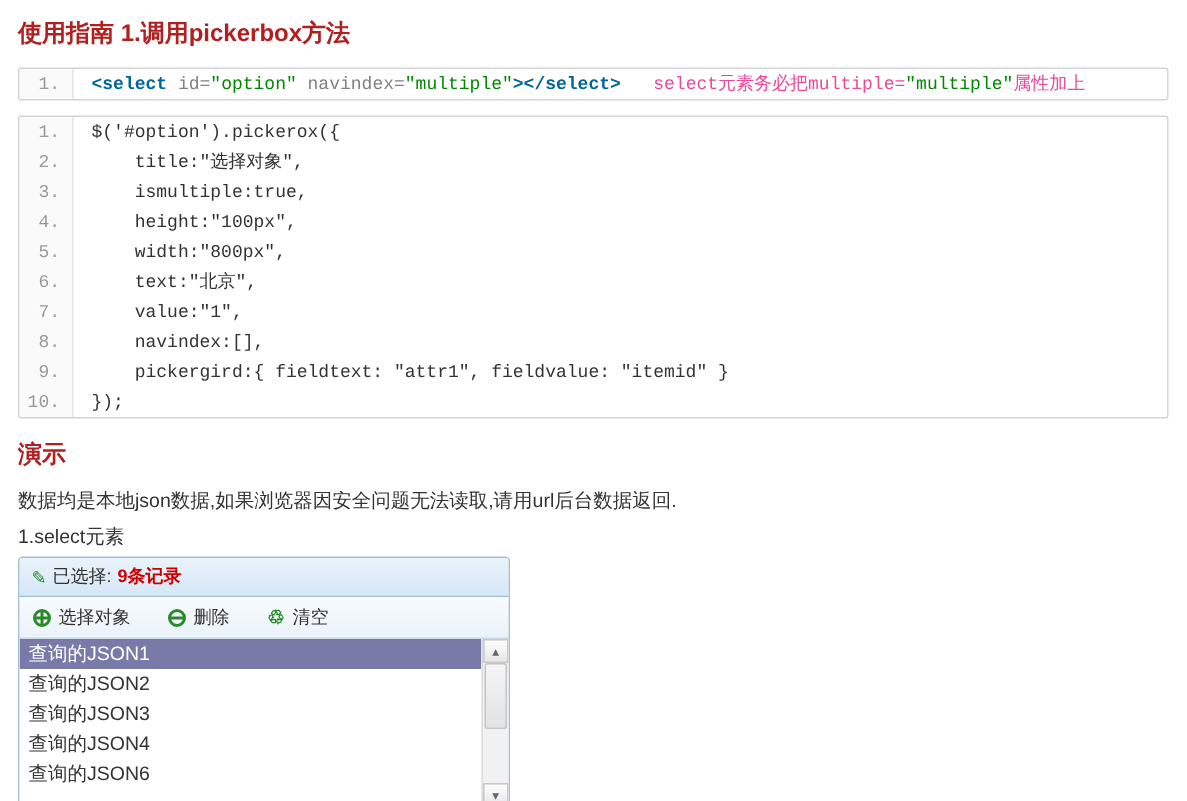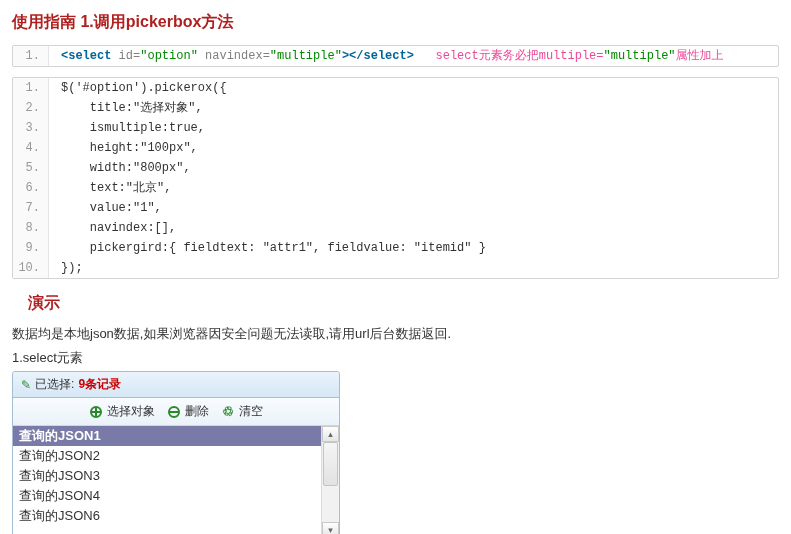--- a/index.html
+++ b/index.html
@@ -14,21 +14,21 @@
   h2.section-title {
     color: #b02020;
     font-size: 16px;
     font-weight: bold;
     margin: 0 0 12px 0;
   }
   h2.demo-title {
     color: #b02020;
     font-size: 16px;
     font-weight: bold;
-    margin: 14px 0 10px 16px;
+    margin: 14px 0 10px 0;
   }
   .code-block {
     border: 1px solid #d4d4d4;
     border-radius: 2px;
     margin-bottom: 10px;
     font-family: Consolas, "Courier New", monospace;
     font-size: 12px;
     overflow: hidden;
   }
   .code-line {
@@ -84,23 +84,22 @@
     font-size: 12px;
   }
   .picker-header .sel-label { color: #333; font-weight: normal; }
   .picker-header .sel-count { color: #c00; font-weight: bold; }
   .picker-toolbar {
     background: linear-gradient(#f9fcff, #eaf2f9);
     border-bottom: 1px solid #c9d8e6;
     padding: 5px 8px;
     display: flex;
     align-items: center;
-    gap: 12px;
-    font-size: 12px;
-    justify-content: center;
+    gap: 24px;
+    font-size: 12px;
   }
   .tb-item {
     display: inline-flex;
     align-items: center;
     gap: 4px;
     cursor: pointer;
     color: #333;
   }
   .ic { display: inline-flex; width: 14px; height: 14px; align-items: center; justify-content: center; }
   .ic-plus {
@@ -135,21 +134,20 @@
   }
   .picker-list .row {
     padding: 1px 6px;
     font-size: 13px;
     font-family: Arial, sans-serif;
     line-height: 18px;
   }
   .picker-list .row.selected {
     background: #7a7aa8;
     color: #fff;
-    font-weight: bold;
   }
   .scrollbar {
     width: 18px;
     background: #f1f1f1;
     border-left: 1px solid #dcdcdc;
     display: flex;
     flex-direction: column;
     align-items: center;
   }
   .sb-btn {

